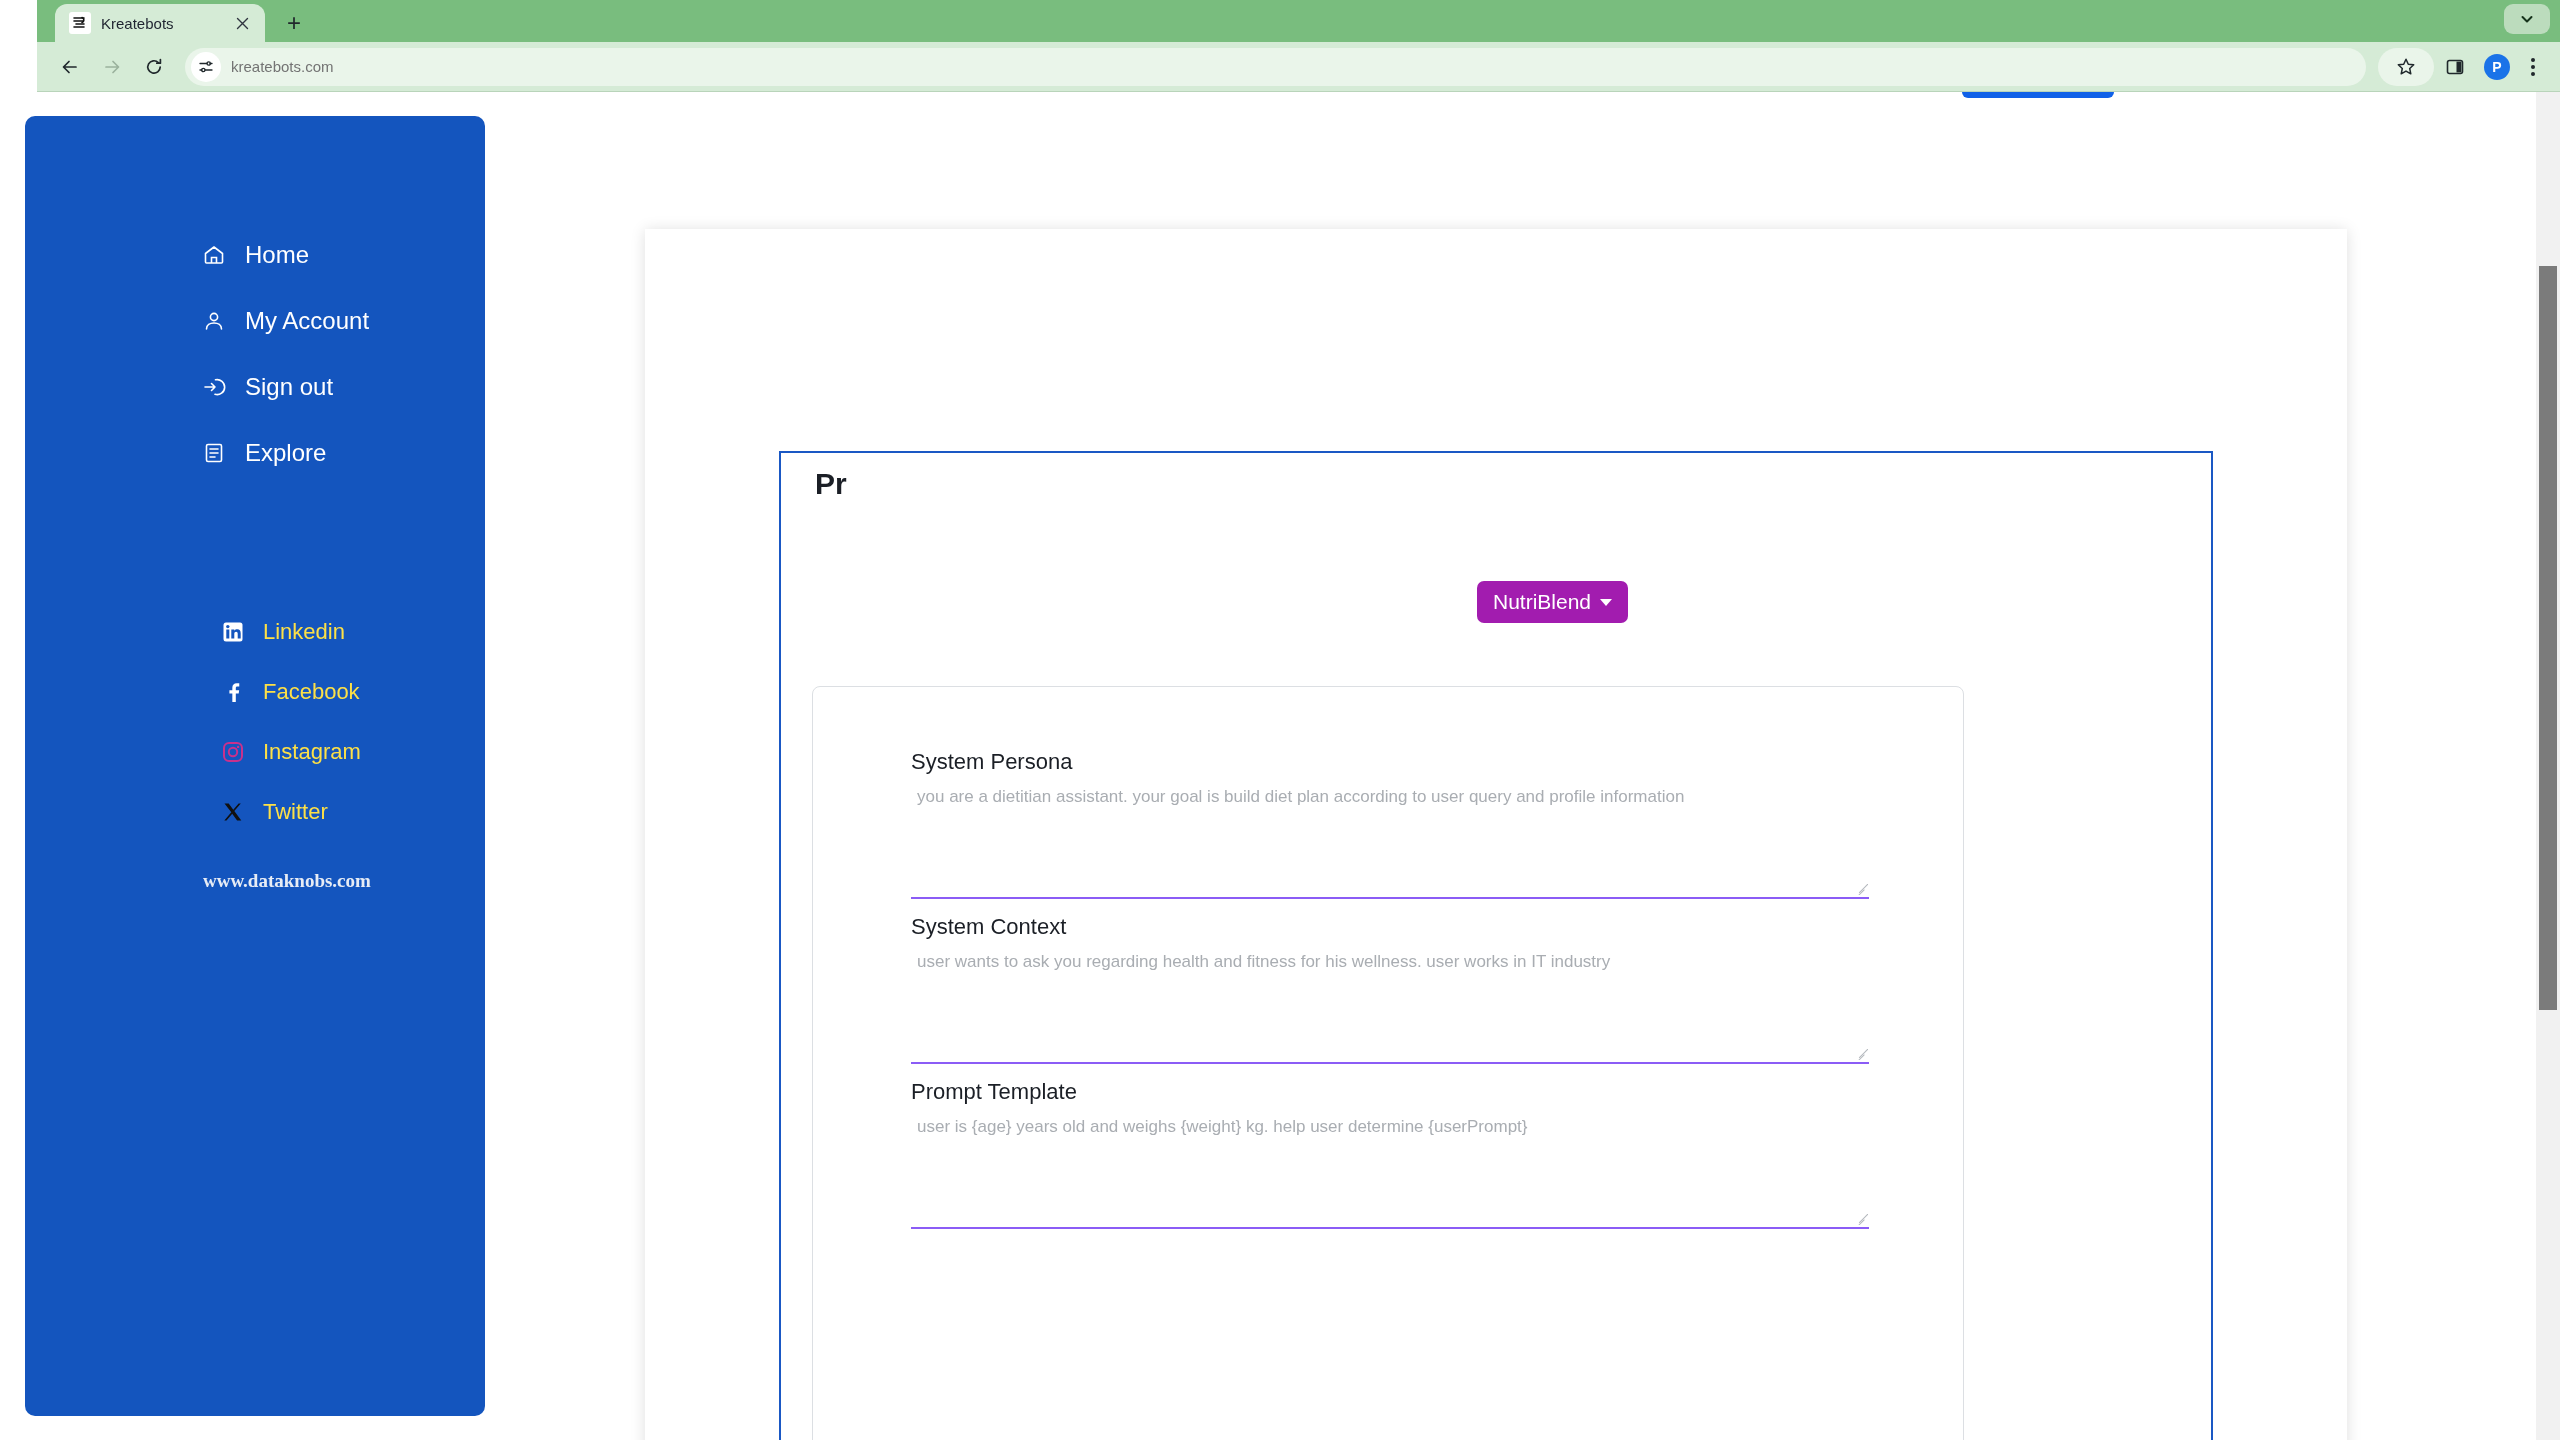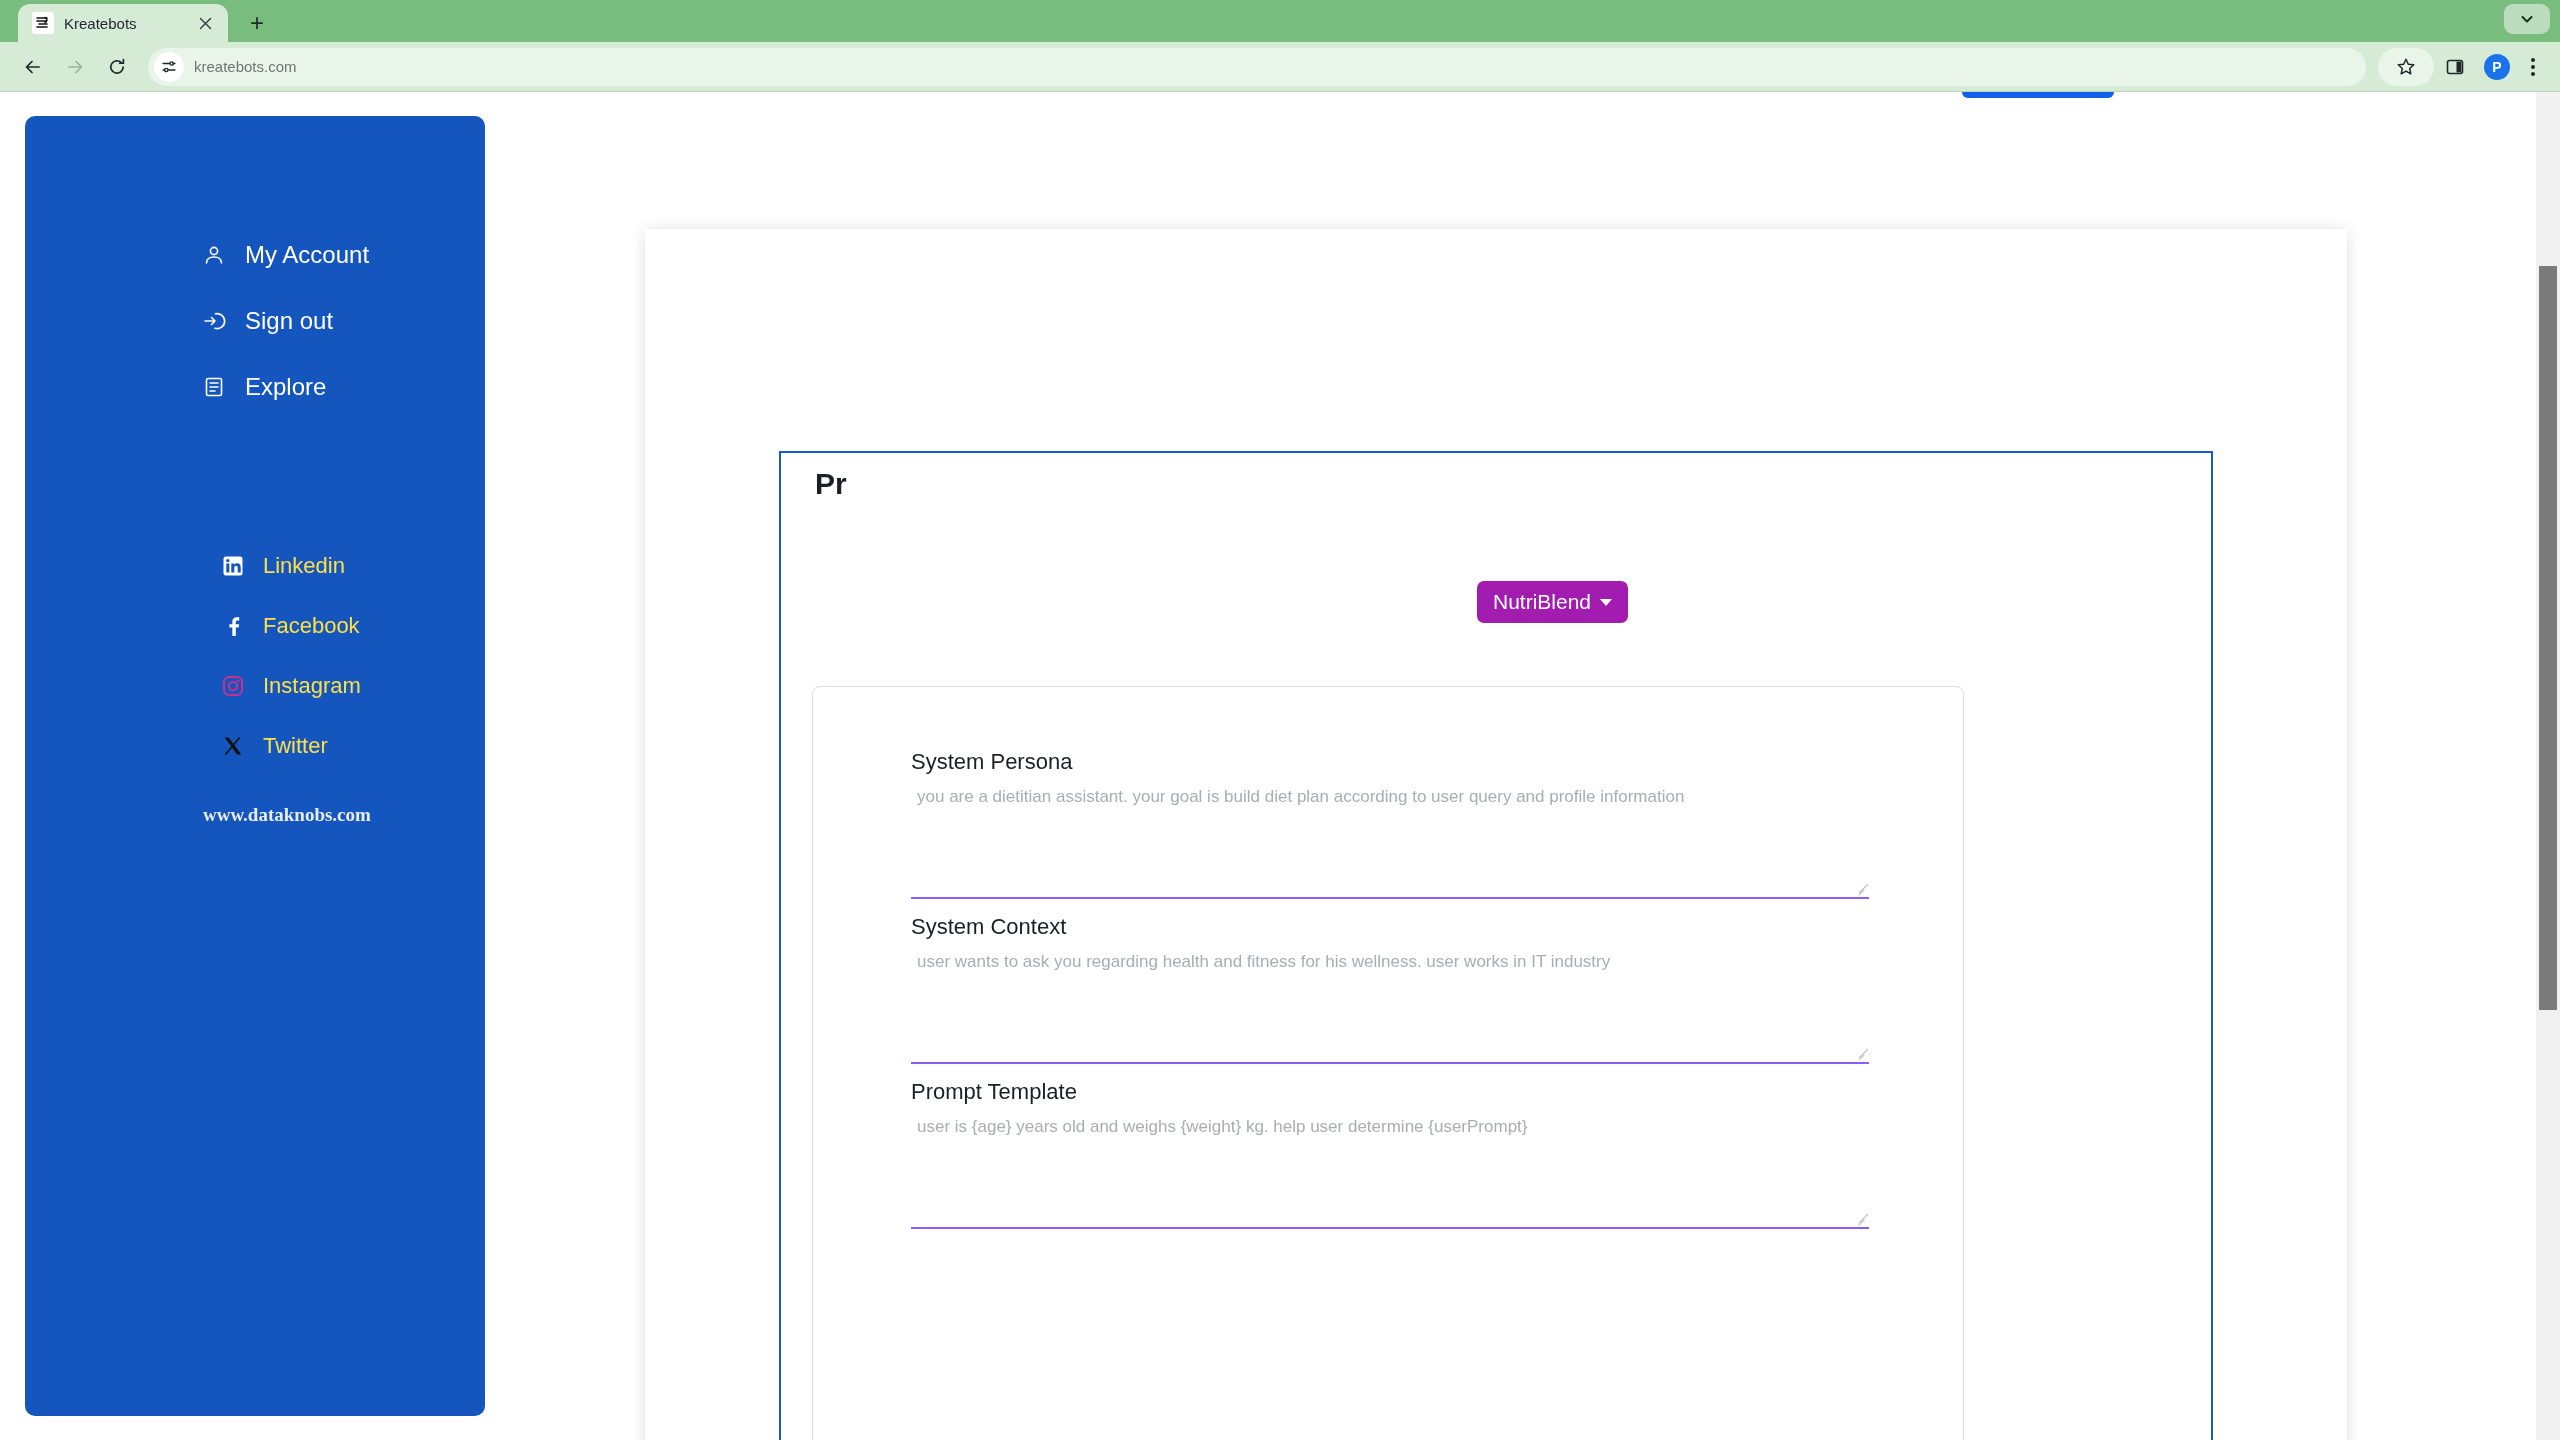--- a/index.html
+++ b/index.html
@@ -4,21 +4,21 @@
 <style>
   * { margin:0; padding:0; box-sizing:border-box; }
   html, body { width:2560px; height:1440px; overflow:hidden; }
   body {
     font-family:"Liberation Sans", sans-serif;
     background:#ffffff;
     -webkit-font-smoothing:antialiased;
   }
 
   
-  .browser { width:2560px; height:1440px; position:relative; }
+  .browser { width:2560px; height:1440px; position:relative;padding-left:37px; }
 
   .tabstrip {
     height:42px; background:#79bd7e; position:relative;
     display:flex; align-items:flex-end; padding-left:18px;
   }
   .tab {
     height:38px; min-width:210px; background:#d5ebd6;
     border-radius:12px 12px 0 0; display:flex; align-items:center;
     padding:0 12px 0 14px; gap:10px; position:relative;
   }
@@ -266,20 +266,29 @@
     </div>
   </div>
 
   <div class="viewport">
 
     <div class="top-clip-btn"></div>
 
     <div class="sidebar">
       <div class="nav-list">
 
+        <div class="nav-item">
+          <span class="nav-ico">
+            <svg width="24" height="24" viewBox="0 0 24 24">
+              <path d="M3.5 10.5L12 4l8.5 6.5V19a1 1 0 01-1 1h-15a1 1 0 01-1-1z" stroke="#fff" stroke-width="1.6" fill="none" stroke-linejoin="round"></path>
+              <path d="M9.5 20v-5.5h5V20" stroke="#fff" stroke-width="1.6" fill="none"></path>
+            </svg>
+          </span>
+          <span>Home</span>
+        </div>
 
         <div class="nav-item">
           <span class="nav-ico">
             <svg width="24" height="24" viewBox="0 0 24 24">
               <circle cx="12" cy="8" r="3.6" stroke="#fff" stroke-width="1.6" fill="none"></circle>
               <path d="M4.5 20c0-4 3.4-6 7.5-6s7.5 2 7.5 6" stroke="#fff" stroke-width="1.6" fill="none" stroke-linecap="round"></path>
             </svg>
           </span>
           <span>My Account</span>
         </div>

